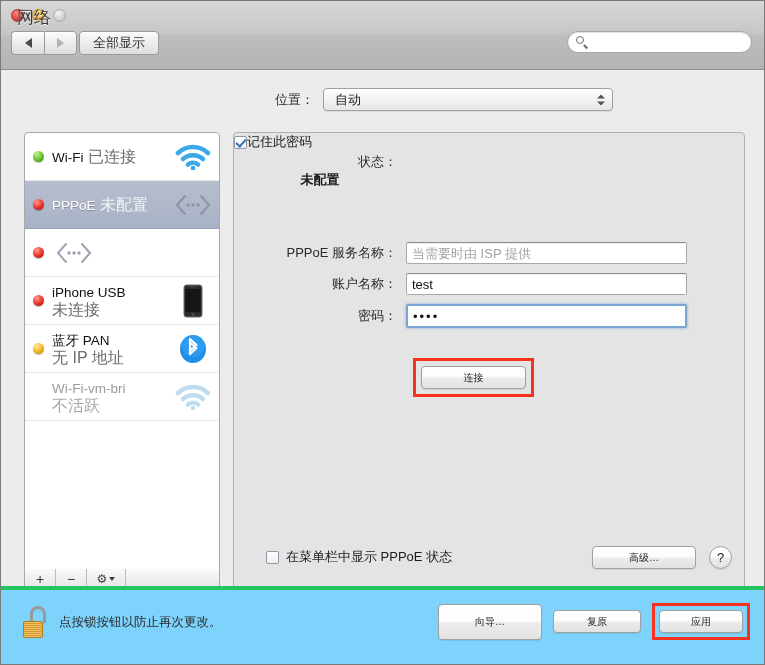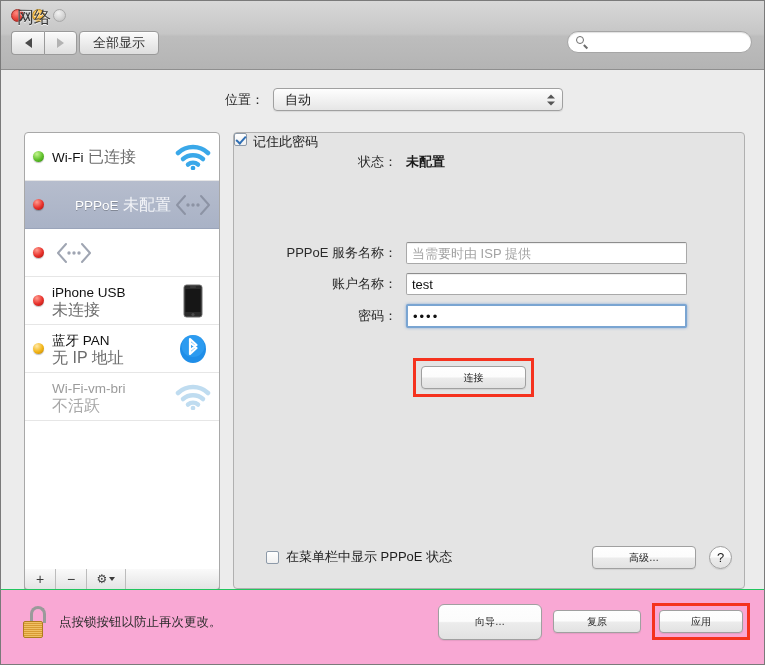--- a/index.html
+++ b/index.html
@@ -121,22 +121,22 @@
   }
   #search-input {
     border: none; outline: none; background: transparent;
     font-family: inherit; font-size: 12px;
     flex: 1; padding: 0 8px 0 4px; color: #222;
   }
 
   
   #location-row {
     position: absolute;
-    top: 87px; left: 0; right: 0;
-    display: flex; align-items: center;
+    top: 87px; left: 12px; right: 0;
+    display: flex; align-items: center; padding-left: 38px;
   }
   #location-label {
     width: 272px;
     text-align: right;
     font-size: 13px;
     color: #2b2b2b;
     padding-right: 9px;
     box-sizing: border-box;
   }
   #location-select {
@@ -179,21 +179,20 @@
     position: relative;
     height: 48px;
     box-sizing: border-box;
     display: flex; align-items: center;
     padding-left: 8px;
     border-bottom: 1px solid #e6e6e6;
   }
   .net-item.selected {
     background: linear-gradient(to bottom, #b6bdcd, #a9b2c6);
     border-bottom-color: #9aa4ba;
-    text-align: right;
   }
   .status-dot {
     width: 11px; height: 11px; border-radius: 50%;
     flex: none; margin-right: 8px;
     box-shadow: 0 1px 1px rgba(0,0,0,.25);
   }
   .status-dot.green  { background: radial-gradient(circle at 35% 28%, #c4f58e 0%, #5fc02a 55%, #2f8410 100%); }
   .status-dot.red    { background: radial-gradient(circle at 35% 28%, #ff9b8e 0%, #e8302a 55%, #9b130f 100%); }
   .status-dot.yellow { background: radial-gradient(circle at 35% 28%, #ffe9a8 0%, #f2b415 55%, #b57c05 100%); }
   .status-dot.none   { background: transparent; box-shadow: none; }
@@ -260,21 +259,21 @@
     display: flex; align-items: center;
   }
   .lbl {
     width: 172px;
     text-align: right;
     padding-right: 9px;
     box-sizing: border-box;
     font-size: 13px;
     color: #2b2b2b;
   }
-  #status-row { top: 20px; left: 0; }
+  #status-row { top: 20px; left: 0; flex-direction: column; }
   #status-value { font-size: 13px; font-weight: bold; color: #1a1a1a; }
 
   .field {
     box-sizing: border-box;
     height: 22px;
     background: #fff;
     border: 1px solid #a9a9a9;
     border-top-color: #8d8d8d;
     border-radius: 2px;
     font-family: inherit;
@@ -289,21 +288,21 @@
     border: 2px solid #7aa5d2;
     box-shadow: 0 0 3px rgba(99,150,210,.75);
   }
 
   #svc-row { top: 109px; left: 0; }
   #acct-row { top: 140px; left: 0; }
   #pwd-row  { top: 171px; left: 0; }
   #svc-input, #acct-input { width: 281px; }
   #pwd-input { width: 281px; height: 24px; letter-spacing: 2px; }
 
-  #remember-row { top: 204px; left: 172px; display: flex; align-items: flex-start; gap: 6px; }
+  #remember-row { top: 204px; left: 172px; display: flex; align-items: center; }
   .checkbox {
     width: 13px; height: 13px;
     box-sizing: border-box;
     border: 1px solid #8d9aa9;
     border-radius: 2px;
     background: linear-gradient(to bottom, #ffffff, #f0f0f0);
     position: relative;
     flex: none;
   }
   .checkbox.checked::after {
@@ -359,22 +358,22 @@
     padding: 0;
     border-radius: 50%;
     font-size: 13px;
   }
 
   
   #bottom-bar {
     position: absolute;
     left: 0; right: 0; bottom: 0;
     height: 74px;
-    background: #f9a8d4;
-    border-top: 1px solid #22c55e;
+    background: #7dd3fc;
+    border-top: 4px solid #22c55e;
   }
   #lock-area {
     position: absolute;
     left: 22px; top: 16px;
     display: flex; align-items: center; gap: 10px;
   }
   .lock-icon { width: 26px; height: 32px; position: relative; }
   .lock-shackle {
     position: absolute; left: 7px; top: 0;
     width: 16px; height: 17px;
@@ -392,21 +391,21 @@
     border: 1px solid #b07c1d;
     box-sizing: border-box;
   }
   #lock-text { font-size: 12.5px; color: #2b2b2b; }
 
   #bottom-buttons {
     position: absolute;
     right: 14px; top: 13px;
     display: flex; align-items: center; gap: 11px;
   }
-  #assist-btn { width: 104px; padding: 17px; border-radius: 6px; }
+  #assist-btn { width: 104px; padding: 17px; }
   #revert-btn { width: 88px; padding: 0; }
   #apply-wrap {
     padding: 4px;
     border: 3px solid #f5321e;
     box-sizing: border-box;
   }
   #apply-btn { width: 84px; padding: 8px; }
 </style>
 </head>
 <body>

